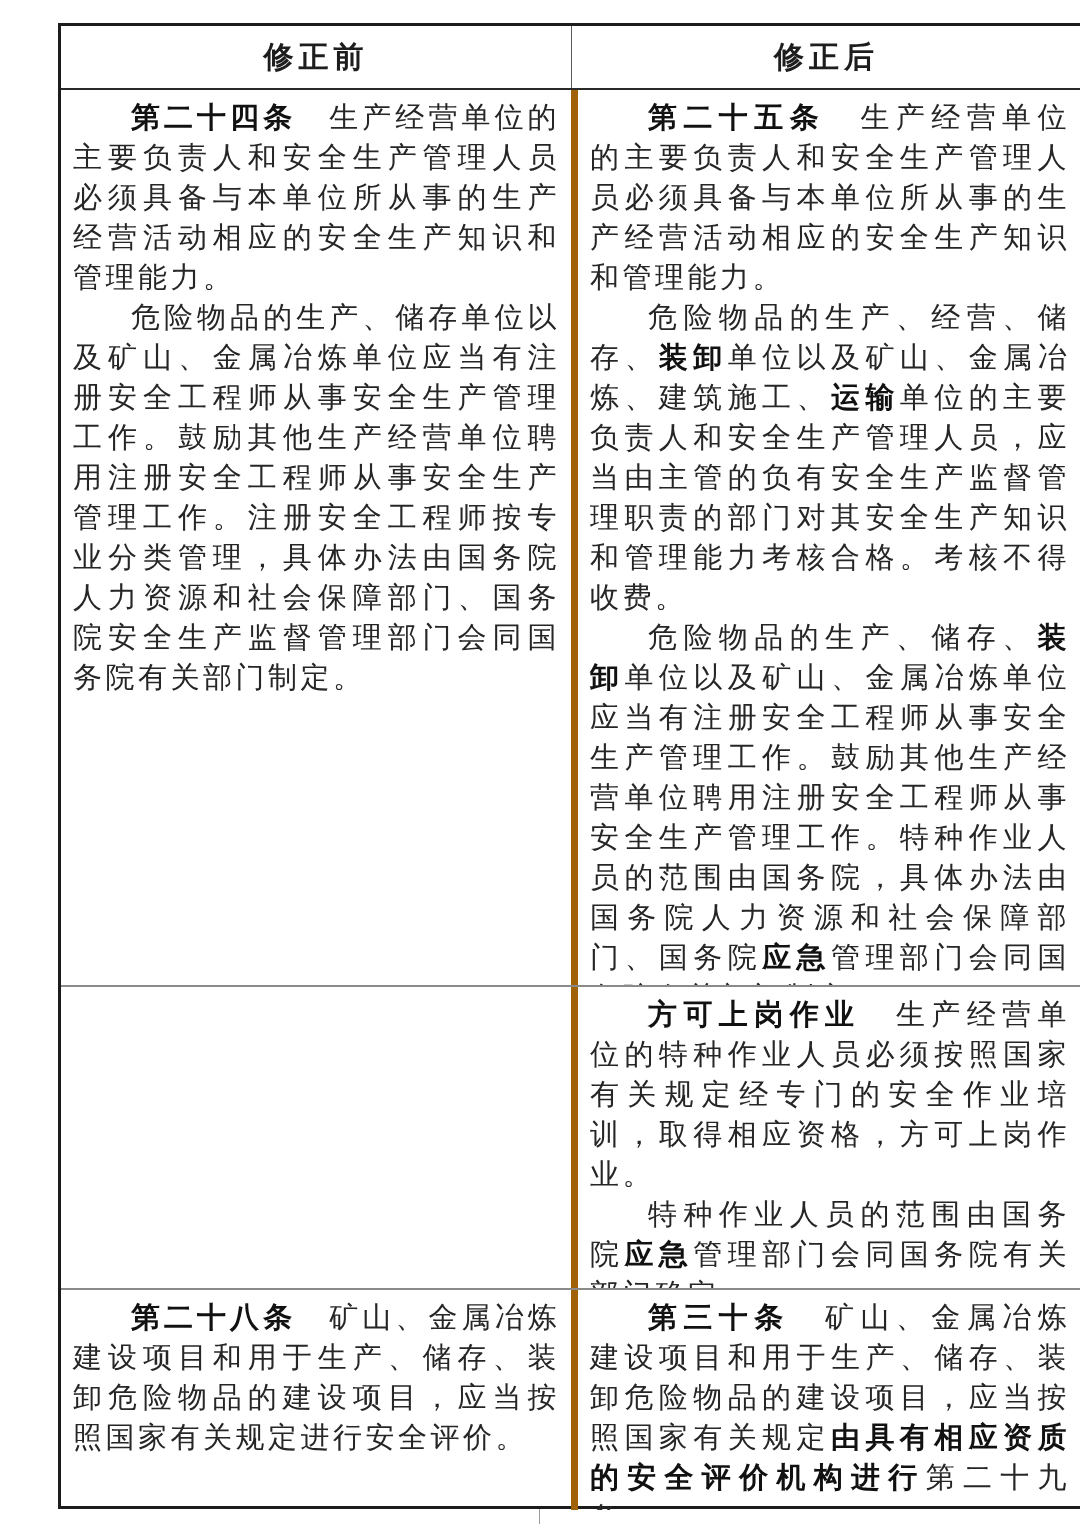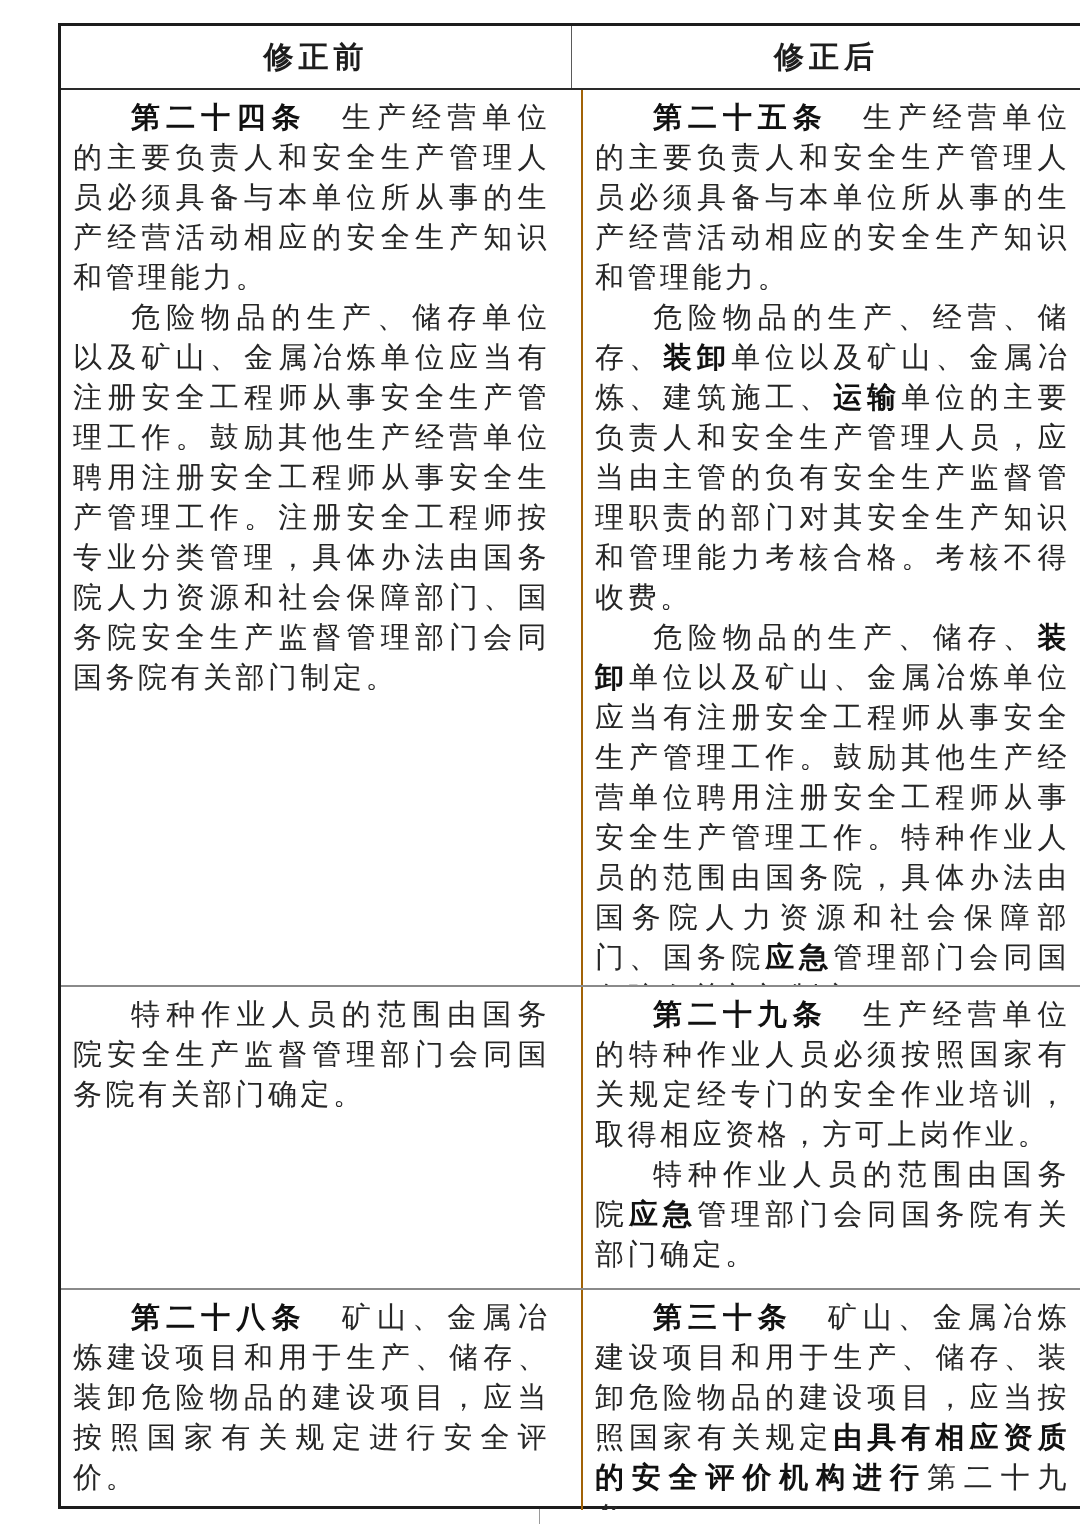--- a/index.html
+++ b/index.html
@@ -42,33 +42,32 @@
     font-family: "DejaVu Sans", "Liberation Sans", sans-serif;
     font-weight: 700;
     font-size: 30px;
     letter-spacing: 5px;
     color: #1d1d1d;
   }
   .th.right { border-left: 1px solid #5a5a5a; align-items: center; }
   .tr {
     display: flex;
     box-sizing: border-box;
-    gap: 20px;
   }
   .tr + .tr { border-top: 2px solid #8a8a8a; }
   .tr:nth-child(1) { height: 895px; }
   .tr:nth-child(2) { height: 303px; }
   .tr:nth-child(3) { height: 222px; }
   .td {
     flex: 1 1 50%;
     box-sizing: border-box;
     padding: 7px 11px 0 12px;
     overflow: hidden;
   }
-  .td.right { border-left: 2px solid #a16207; }
+  .td.right { border-left: 7px solid #a16207; }
   .para {
     margin: 0;
     font-size: 29px;
     line-height: 40px;
     letter-spacing: 3.5px;
     text-align: justify;
     text-justify: inter-character;
     text-indent: 2em;
     color: #262626;
   }
@@ -106,24 +105,23 @@
             <p class="para"><span>危险物品的生产、储存单位以及矿山、金属冶炼单位应当有注册安全工程师从事安全生产管理工作。鼓励其他生产经营单位聘用注册安全工程师从事安全生产管理工作。注册安全工程师按专业分类管理，具体办法由国务院人力资源和社会保障部门、国务院安全生产监督管理部门会同国务院有关部门制定。</span></p>
           </div>
           <div class="td right">
             <p class="para"><span class="b">第二十五条</span><span>　生产经营单位的主要负责人和安全生产管理人员必须具备与本单位所从事的生产经营活动相应的安全生产知识和管理能力。</span></p>
             <p class="para"><span>危险物品的生产、经营、储存、</span><span class="b">装卸</span><span>单位以及矿山、金属冶炼、建筑施工、</span><span class="b">运输</span><span>单位的主要负责人和安全生产管理人员，应当由主管的负有安全生产监督管理职责的部门对其安全生产知识和管理能力考核合格。考核不得收费。</span></p>
             <p class="para"><span>危险物品的生产、储存、</span><span class="b">装卸</span><span>单位以及矿山、金属冶炼单位应当有注册安全工程师从事安全生产管理工作。鼓励其他生产经营单位聘用注册安全工程师从事安全生产管理工作。特种作业人员的范围由国务院，具体办法由国务院人力资源和社会保障部门、国务院</span><span class="b">应急</span><span>管理部门会同国务院有关部门制定。</span></p>
           </div>
         </div>
         <div class="tr">
           <div class="td">
-            <p class="para"><span>特种作业人员的范围由国务院安全生产监督管理部门会同国务院有关部门确定。</span></p>
           </div>
           <div class="td right">
-            <p class="para"><span class="b">第二十九条</span><span>　生产经营单位的特种作业人员必须按照国家有关规定经专门的安全作业培训，取得相应资格，方可上岗作业。</span></p>
+            <p class="para"><span class="b">方可上岗作业</span><span>　生产经营单位的特种作业人员必须按照国家有关规定经专门的安全作业培训，取得相应资格，方可上岗作业。</span></p>
             <p class="para"><span>特种作业人员的范围由国务院</span><span class="b">应急</span><span>管理部门会同国务院有关部门确定。</span></p>
           </div>
         </div>
         <div class="tr">
           <div class="td">
             <p class="para"><span class="b">第二十八条</span><span>　矿山、金属冶炼建设项目和用于生产、储存、装卸危险物品的建设项目，应当按照国家有关规定进行安全评价。</span></p>
           </div>
           <div class="td right">
             <p class="para"><span class="b">第三十条</span><span>　矿山、金属冶炼建设项目和用于生产、储存、装卸危险物品的建设项目，应当按照国家有关规定</span><span class="b">由具有相应资质的安全评价机构进行</span><span>第二十九条。</span></p>
           </div>

